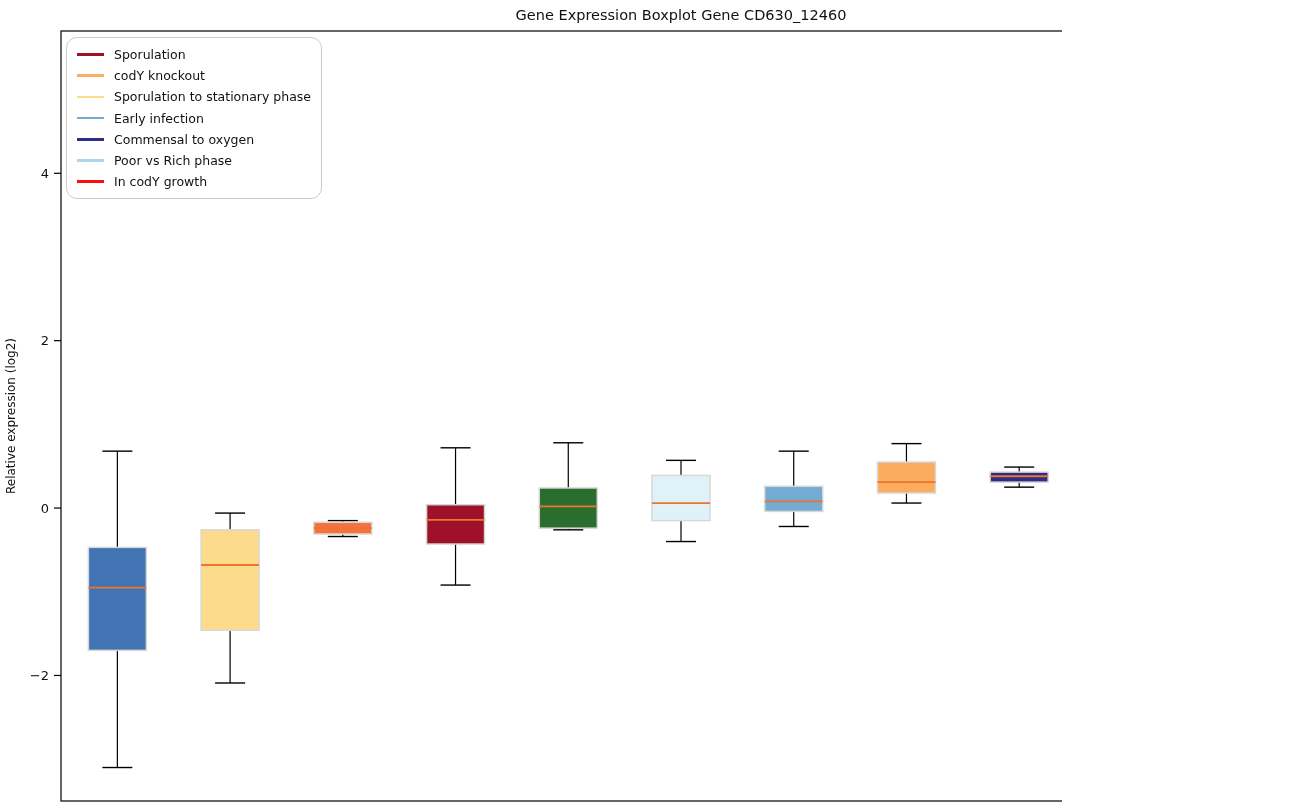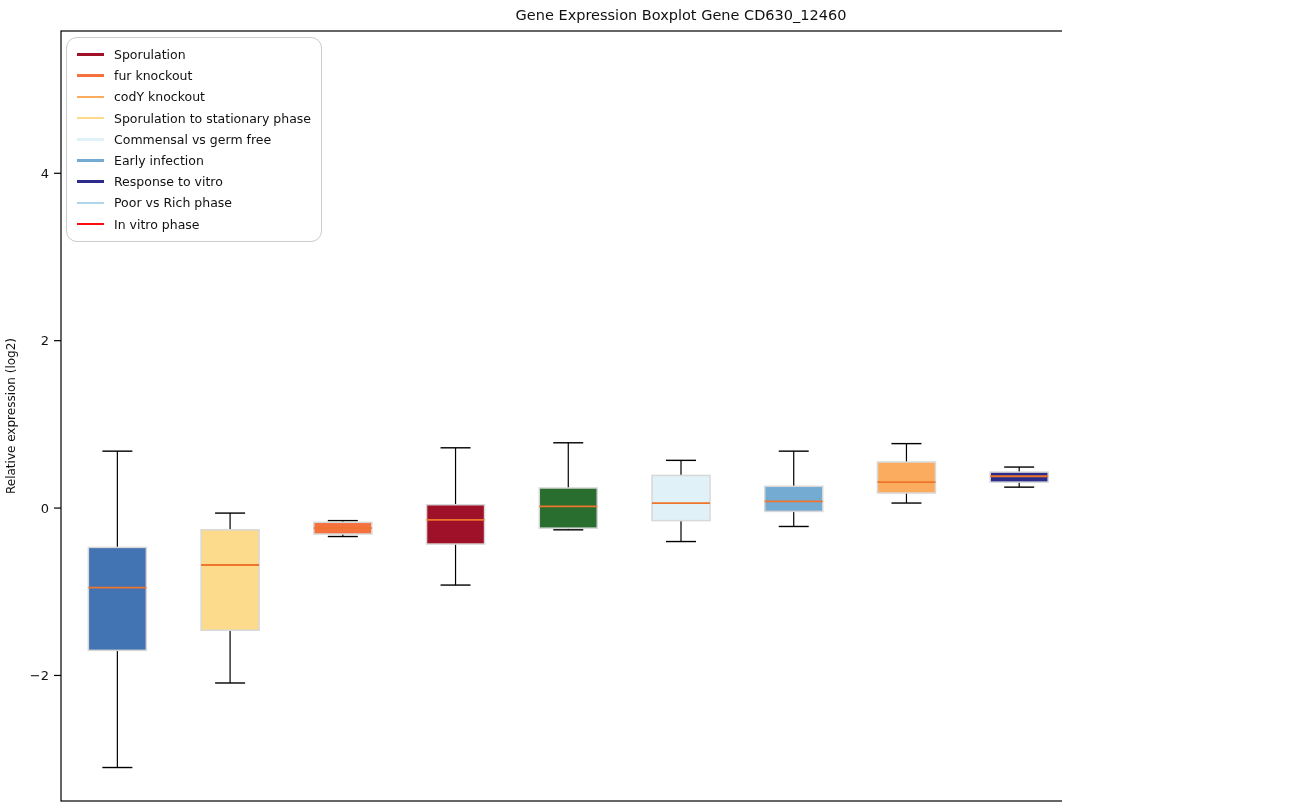--- a/index.html
+++ b/index.html
@@ -157,45 +157,37 @@
           <line x1="1215.6363636363637" y1="305.52173913043487" x2="1273.6363636363637" y2="305.52173913043487" stroke="#ed752c" stroke-width="1.8"></line>
         </g>
       </g>
   </svg>
   <div id="legend">
       <div class="legend-row">
         <span class="legend-swatch" style="background: rgb(159, 17, 41);"></span>
         <span class="legend-label">Sporulation</span>
       </div>
       <div class="legend-row">
-        <span class="legend-swatch" style="background: rgb(245, 113, 61);"></span>
-        <span class="legend-label">fur knockout</span>
-      </div>
-      <div class="legend-row">
         <span class="legend-swatch" style="background: rgb(251, 172, 95);"></span>
         <span class="legend-label">codY knockout</span>
       </div>
       <div class="legend-row">
         <span class="legend-swatch" style="background: rgb(252, 220, 140);"></span>
         <span class="legend-label">Sporulation to stationary phase</span>
       </div>
       <div class="legend-row">
-        <span class="legend-swatch" style="background: rgb(225, 241, 248);"></span>
-        <span class="legend-label">Commensal vs germ free</span>
-      </div>
-      <div class="legend-row">
         <span class="legend-swatch" style="background: rgb(116, 171, 211);"></span>
         <span class="legend-label">Early infection</span>
       </div>
       <div class="legend-row">
         <span class="legend-swatch" style="background: rgb(44, 45, 138);"></span>
-        <span class="legend-label">Response to vitro</span>
+        <span class="legend-label">Commensal to oxygen</span>
       </div>
       <div class="legend-row">
         <span class="legend-swatch" style="background: rgb(173, 214, 232);"></span>
         <span class="legend-label">Poor vs Rich phase</span>
       </div>
       <div class="legend-row">
         <span class="legend-swatch" style="background: rgb(252, 13, 13);"></span>
-        <span class="legend-label">In vitro phase</span>
+        <span class="legend-label">In codY growth</span>
       </div>
     </div>
 </div>
 
 </body></html>

